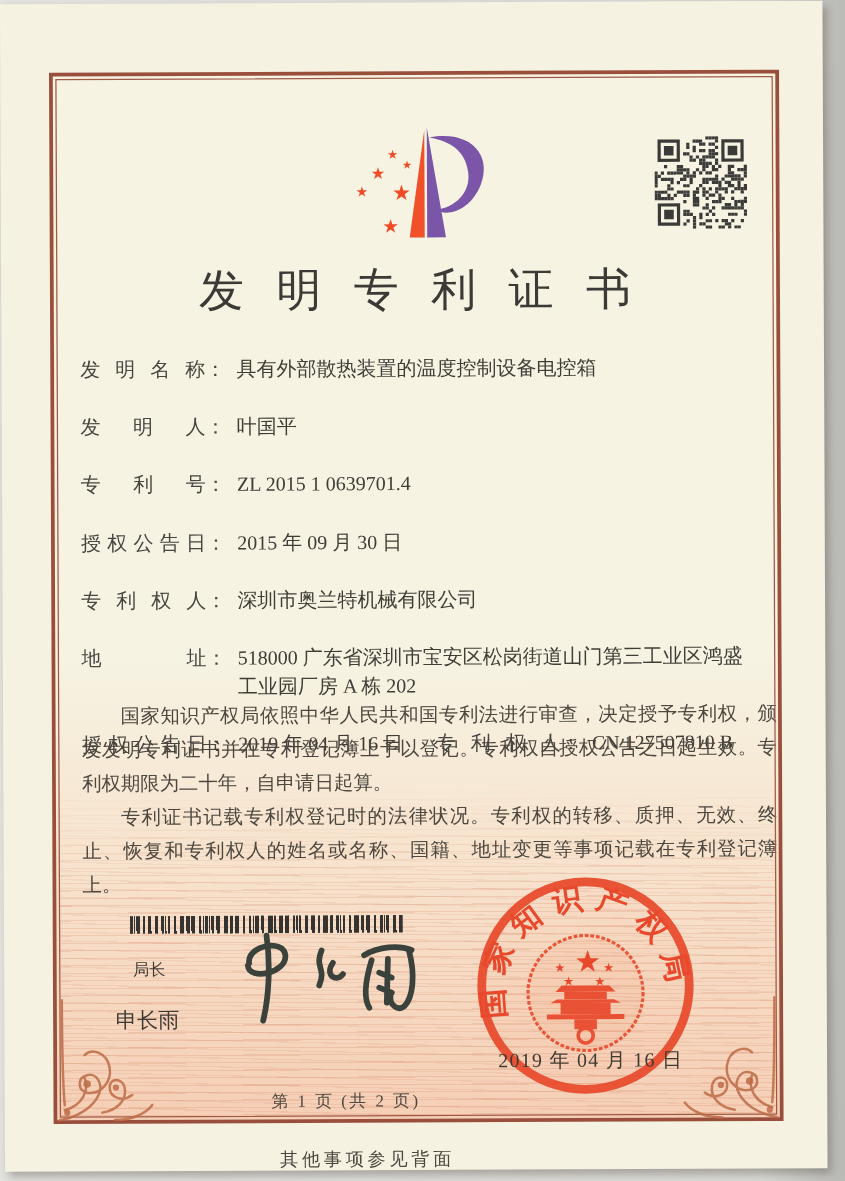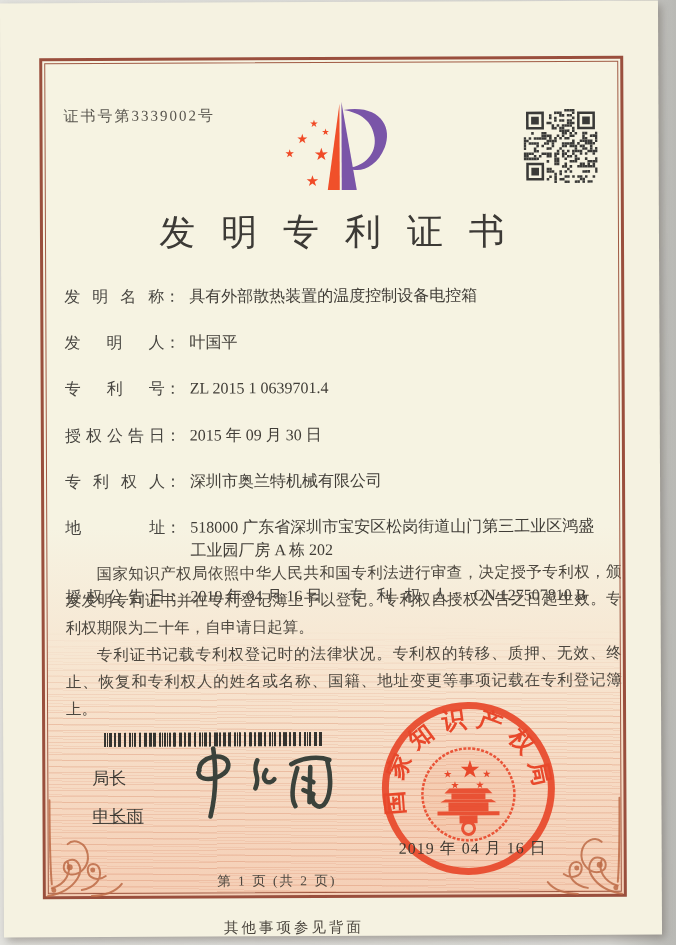--- a/index.html
+++ b/index.html
@@ -59,22 +59,22 @@
     font-size:15.5px;line-height:1.74;color:#4c473f;text-align:justify;
   }
   .paras p{margin:0;text-indent:2em;}
   .barcode{
     position:absolute;left:59px;top:672px;width:218px;height:14px;
     background:
       repeating-linear-gradient(90deg,#34332f 0 2px,rgba(0,0,0,0) 2px 5px),
       repeating-linear-gradient(90deg,#34332f 0 1px,rgba(0,0,0,0) 1px 7px),
       repeating-linear-gradient(90deg,rgba(0,0,0,0) 0 3px,#34332f 3px 4px,rgba(0,0,0,0) 4px 11px);
   }
-  .director-title{position:absolute;left:47px;top:706px;font-size:17px;color:#3e3b35;font-family:"Liberation Sans",sans-serif;text-align:right;}
-  .director-name{position:absolute;left:47px;top:744px;font-size:17px;color:#3e3b35;font-family:"Liberation Sans",sans-serif;text-decoration:underline;}
+  .director-title{position:absolute;left:61px;top:706px;font-size:13px;color:#3e3b35;font-family:"Liberation Sans",sans-serif;text-align:right;}
+  .director-name{position:absolute;left:47px;top:744px;font-size:17px;color:#3e3b35;font-family:"Liberation Sans",sans-serif;}
   .signature{position:absolute;left:128px;top:680px;}
   .seal{position:absolute;left:334px;top:640px;}
   .seal-date{
     position:absolute;left:352px;top:779px;width:150px;text-align:center;
     font-size:16px;color:#3f3a32;letter-spacing:1px;z-index:3;
   }
   .page-footer{
     position:absolute;left:0;top:812px;width:462px;text-align:center;
     font-size:13.5px;color:#4c473f;letter-spacing:2px;
   }
@@ -115,21 +115,20 @@
         <path d="M40,98 C52,96 60,88 58,78 C56,70 46,70 46,78 C46,86 56,90 64,84"></path>
         <path d="M50,104 C62,104 74,100 80,92"></path>
       </g>
       <g fill="#bd6b47" opacity=".85">
         <circle cx="28" cy="75" r="3"></circle>
         <circle cx="51" cy="78" r="2.5"></circle>
         <circle cx="12" cy="98" r="2.5"></circle>
       </g>
     </svg>
 
-    <div class="cert-no">证书号第3339002号</div>
 
     <svg class="logo" width="118" height="104" viewBox="0 0 118 104">
       <g fill="#f04a26" font-family="DejaVu Sans, sans-serif">
         <text x="33" y="31" font-size="10">★</text>
         <text x="45" y="39" font-size="9">★</text>
         <text x="20" y="47" font-size="13">★</text>
         <text x="8" y="61" font-size="11">★</text>
         <text x="37" y="64" font-size="17">★</text>
         <text x="29" y="90" font-size="15">★</text>
       </g>

